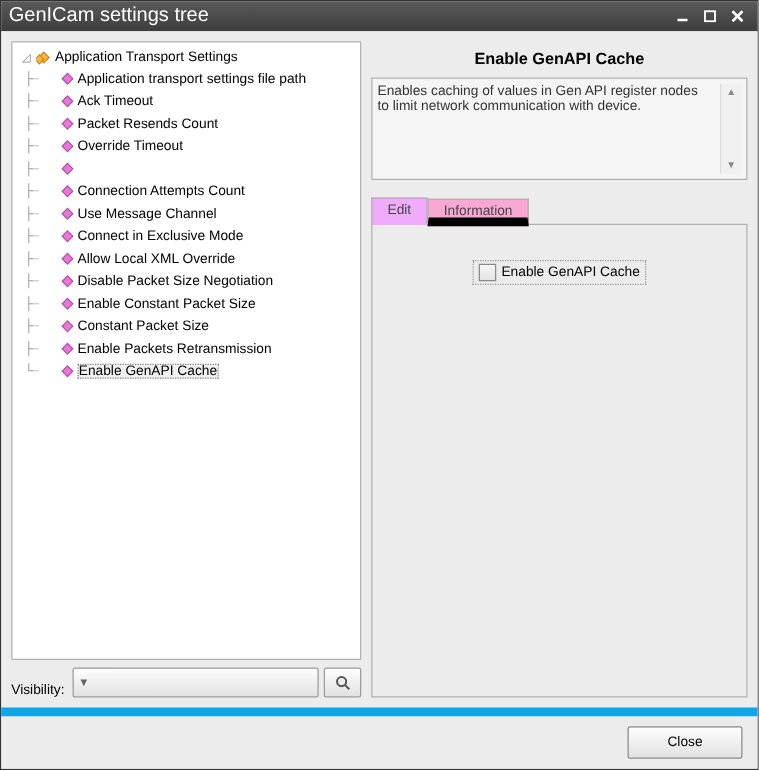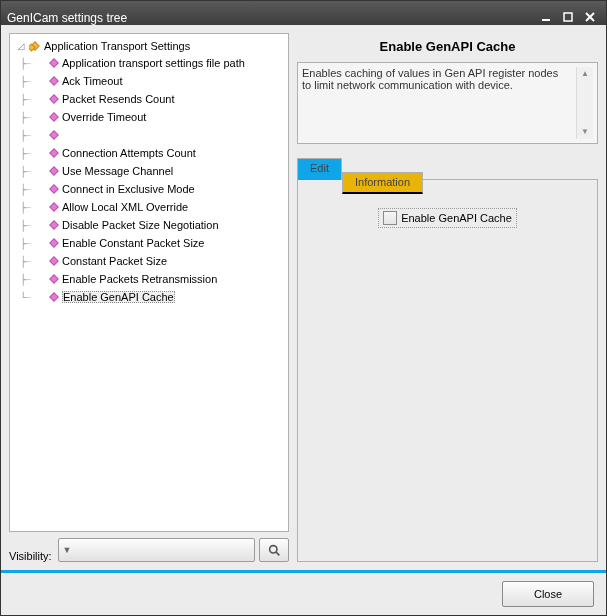--- a/index.html
+++ b/index.html
@@ -1,17 +1,17 @@
 <!DOCTYPE html>
 <html><head>
 <meta charset="utf-8">
 <style>
 html,body{margin:0;padding:0;font-family:"Segoe UI",Tahoma,Arial,sans-serif;font-size:11px;background:#fff;color:#000}
 .window{width:607px;height:616px;box-sizing:border-box;border:1px solid #333;display:flex;flex-direction:column;background:#ececec}
-.titlebar{height:24px;background:linear-gradient(#5a5a5a,#3d3d3d);color:#fff;display:flex;align-items:flex-end;padding:0 6px;font-size:12px}
+.titlebar{height:24px;background:linear-gradient(#5a5a5a,#3d3d3d);color:#fff;display:flex;align-items:center;padding:0 6px;font-size:16px}
 .titlebar-text{flex:1}
 .titlebar-btn{width:20px;height:16px;display:inline-flex;align-items:center;justify-content:center;color:#fff;font-weight:bold;cursor:pointer;margin-left:2px}
 .titlebar-btn svg{width:10px;height:10px}
 .body{flex:1;display:flex;gap:8px;padding:8px;background:#ececec;min-height:0}
 .left-pane{width:280px;display:flex;flex-direction:column;gap:6px}
 .tree-box{flex:1;background:#fff;border:1px solid #b0b0b0;overflow:auto;padding:4px 2px}
 .tree-root{padding-left:2px}
 .tree-node{display:flex;align-items:center;gap:3px;height:16px;padding:0 2px;white-space:nowrap}
 .tree-children{padding-left:4px}
 .tree-child{display:flex;align-items:center;gap:2px;height:18px;padding:0 2px;white-space:nowrap}
@@ -28,26 +28,26 @@
 .search-btn{width:28px;height:22px;background:linear-gradient(#fdfdfd,#e2e2e2);border:1px solid #9c9c9c;border-radius:2px;display:flex;align-items:center;justify-content:center}
 .search-btn svg{width:13px;height:13px;stroke:#555;fill:none;stroke-width:2}
 .right-pane{flex:1;display:flex;flex-direction:column;min-width:0}
 .right-title{text-align:center;font-weight:bold;font-size:13px;padding:6px 0 8px}
 .desc-box{background:#f5f5f5;border:1px solid #b0b0b0;height:72px;padding:4px;display:flex;align-items:flex-start;margin-bottom:14px;position:relative}
 .desc-text{flex:1;font-size:11px;line-height:12px;color:#333;padding-right:16px}
 .desc-scroll{width:16px;height:100%;background:#f0f0f0;border-left:1px solid #dcdcdc;display:flex;flex-direction:column;justify-content:space-between;align-items:center;font-size:8px;color:#888}
 .desc-scroll span{height:14px;line-height:14px}
 .tabs{display:flex;gap:0;height:22px;margin-bottom:-1px}
 .tab{padding:3px 12px;border:1px solid #b0b0b0;background:#ececec;color:#444;border-bottom:none;position:relative;font-size:11px}
-.tab.active{background:#0ea5e9;z-index:2}
-.tab.inactive{background:#eab308;border-bottom:2px solid #000000;top:14px}
+.tab.active{background:#f0abfc;z-index:2}
+.tab.inactive{background:#f9a8d4;border-bottom:7px solid #000000;top:1px}
 .tab-panel{flex:1;border:1px solid #b0b0b0;background:#ececec;padding:30px 10px;display:flex;justify-content:center;align-items:flex-start}
 .checkbox-row{display:flex;align-items:center;gap:4px;outline:1px dotted #999;outline-offset:1px;padding:1px 3px}
 .checkbox-box{width:12px;height:12px;border:1px solid #8a8a8a;background:linear-gradient(#f5f5f5,#e5e5e5)}
-.footer{height:42px;display:flex;justify-content:flex-end;align-items:center;padding:0 12px;background:#ececec;border-top:3px solid #0ea5e9}
+.footer{height:42px;display:flex;justify-content:flex-end;align-items:center;padding:0 12px;background:#ececec;border-top:7px solid #0ea5e9}
 .close-btn{width:90px;height:24px;background:linear-gradient(#fdfdfd,#e2e2e2);border:1px solid #8a8a8a;border-radius:2px;display:flex;align-items:center;justify-content:center}
 </style>
 </head>
 <body>
 
 <div class="window">
   <div class="titlebar">
     <span class="titlebar-text">GenICam settings tree</span>
     <span class="titlebar-btn">
         <svg viewBox="0 0 10 10">

